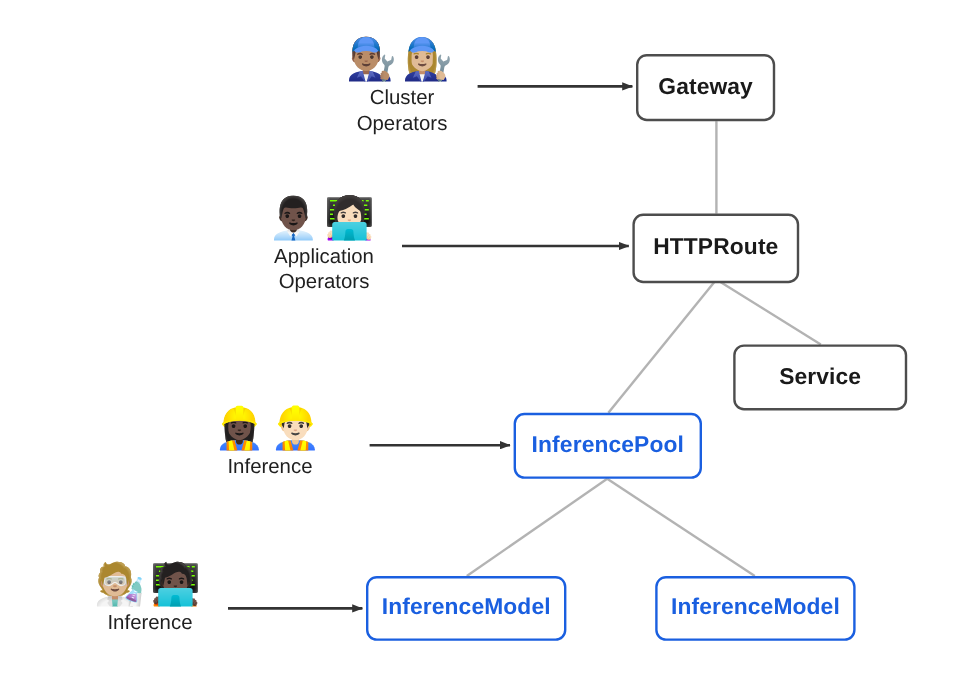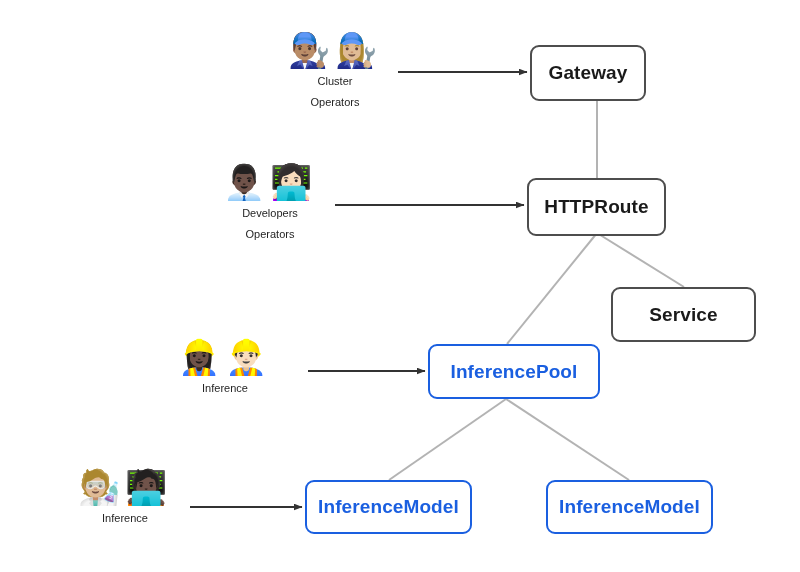--- a/index.html
+++ b/index.html
@@ -58,21 +58,21 @@
   }
   .persona-emoji {
     font-size: 34px;
     line-height: 40px;
     letter-spacing: 4px;
     white-space: nowrap;
     font-family: "DejaVu Sans", sans-serif;
   }
   .persona-label {
     margin-top: 1px;
-    font-size: 11px;
+    font-size: 17px;
     line-height: 21px;
     color: #1f1f1f;
     text-align: center;
     font-family: "Liberation Sans", sans-serif;
   }
 </style>
 </head>
 <body>
 
 <div id="canvas">
@@ -101,39 +101,39 @@
   <div id="nodes-layer">
       <div class="node core" style="left: 530px; top: 45px; width: 116px; height: 56px;">
         <span>Gateway</span>
       </div>
       <div class="node core" style="left: 527px; top: 178px; width: 139px; height: 58px;">
         <span>HTTPRoute</span>
       </div>
       <div class="node core" style="left: 611px; top: 287px; width: 145px; height: 55px;">
         <span>Service</span>
       </div>
-      <div class="node ext" style="left: 428px; top: 344px; width: 172px; height: 55px;">
+      <div class="node ext" style="left: 428px; top: 344px; width: 157px; height: 55px;">
         <span>InferencePool</span>
       </div>
       <div class="node ext" style="left: 305px; top: 480px; width: 167px; height: 54px;">
         <span>InferenceModel</span>
       </div>
       <div class="node ext" style="left: 546px; top: 480px; width: 167px; height: 54px;">
         <span>InferenceModel</span>
       </div>
     </div>
   <div id="personas-layer">
       <div class="persona" style="left: 240px; top: 30px;">
         <div class="persona-emoji">👨🏽‍🔧👩🏼‍🔧</div>
         <div class="persona-label">Cluster</div>
         <div class="persona-label" style="margin-top: 0px;">Operators</div>
       </div>
       <div class="persona" style="left: 175px; top: 162px;">
         <div class="persona-emoji">👨🏿‍💼👩🏻‍💻</div>
-        <div class="persona-label">Developers</div>
+        <div class="persona-label">Application</div>
         <div class="persona-label" style="margin-top: 0px;">Operators</div>
       </div>
       <div class="persona" style="left: 130px; top: 337px;">
         <div class="persona-emoji">👷🏿‍♀️👷🏻‍♂️</div>
         <div class="persona-label">Inference</div>
       </div>
       <div class="persona" style="left: 30px; top: 467px;">
         <div class="persona-emoji">🧑🏼‍🔬🧑🏿‍💻</div>
         <div class="persona-label">Inference</div>
       </div>

